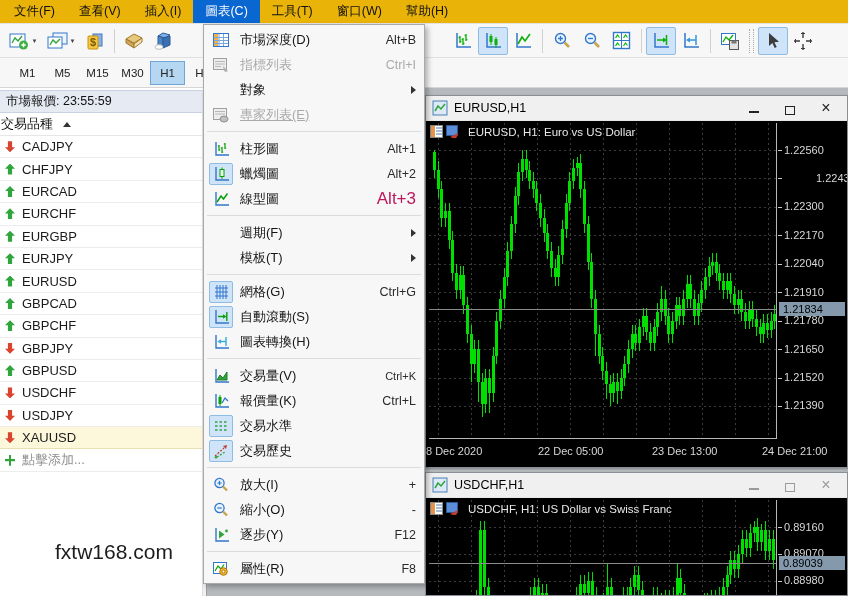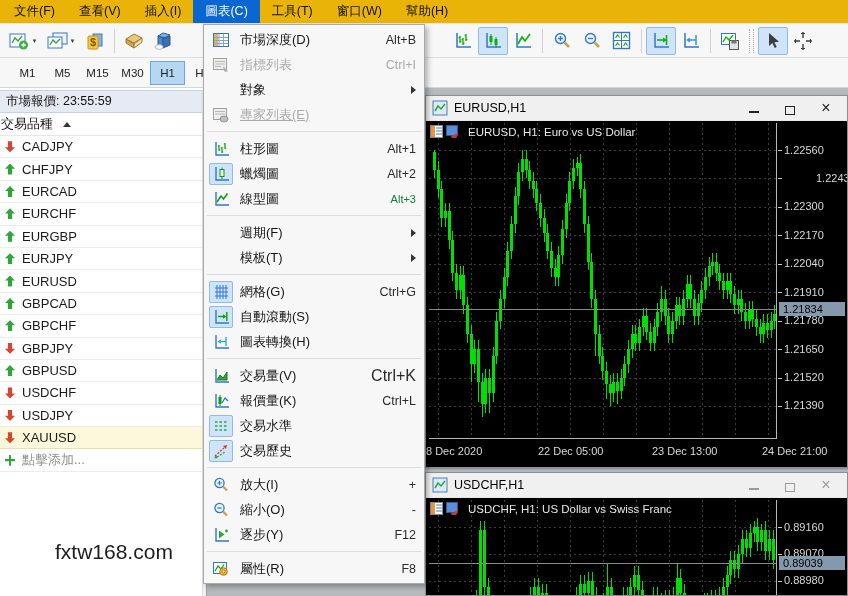--- a/index.html
+++ b/index.html
@@ -877,21 +877,21 @@
         <span style="margin-left: auto; font-size: 12.5px; color: rgb(42, 42, 42);">Alt+2</span>
       </div>
       <div style="height: 25px; display: flex; align-items: center; padding: 0px 8px 0px 5px; font-size: 13px; color: rgb(21, 21, 21);">
         <span style="width: 24px; height: 22px; display: flex; align-items: center; justify-content: center; margin-right: 7px; border-radius: 2px;">
           <svg width="18" height="18">
             <path d="M4 2v13h13" fill="none" stroke="#3377cc" stroke-width="1.4"></path>
             <polyline points="5,12 9,6 11.5,9 15.5,3.5" fill="none" stroke="#08a008" stroke-width="1.5"></polyline>
           </svg>
         </span>
         <span>線型圖</span>
-        <span style="margin-left: auto; font-size: 11px; color: #15803d;">Alt+3</span>
+        <span style="margin-left: auto; font-size: 17px; color: #be185d;">Alt+3</span>
       </div>
       <div style="height: 1px; background: rgb(220, 220, 220); margin: 4px 3px;"></div>
       <div style="height: 25px; display: flex; align-items: center; padding: 0px 8px 0px 5px; font-size: 13px; color: rgb(21, 21, 21);">
         <span style="width: 24px; height: 22px; display: flex; align-items: center; justify-content: center; margin-right: 7px; border-radius: 2px;"></span>
         <span>週期(F)</span>
         <span style="margin-left: auto; font-size: 12.5px; color: rgb(42, 42, 42);"><span style="display:inline-block;width:0;height:0;border-top:4.5px solid transparent;border-bottom:4.5px solid transparent;border-left:5.5px solid #333"></span></span>
       </div>
       <div style="height: 25px; display: flex; align-items: center; padding: 0px 8px 0px 5px; font-size: 13px; color: rgb(21, 21, 21);">
         <span style="width: 24px; height: 22px; display: flex; align-items: center; justify-content: center; margin-right: 7px; border-radius: 2px;"></span>
         <span>模板(T)</span>
@@ -933,21 +933,21 @@
       </div>
       <div style="height: 1px; background: rgb(220, 220, 220); margin: 4px 3px;"></div>
       <div style="height: 25px; display: flex; align-items: center; padding: 0px 8px 0px 5px; font-size: 13px; color: rgb(21, 21, 21);">
         <span style="width: 24px; height: 22px; display: flex; align-items: center; justify-content: center; margin-right: 7px; border-radius: 2px;">
           <svg width="18" height="18">
             <path d="M4 2v13h13" fill="none" stroke="#3377cc" stroke-width="1.4"></path>
             <path d="M5 13l3-5 3 3 4-6v8H5z" fill="#2fa53c" stroke="#1d7a28"></path>
           </svg>
         </span>
         <span>交易量(V)</span>
-        <span style="margin-left: auto; font-size: 16px; color: rgb(42, 42, 42);">Ctrl+K</span>
+        <span style="margin-left: auto; font-size: 11px; color: rgb(42, 42, 42);">Ctrl+K</span>
       </div>
       <div style="height: 25px; display: flex; align-items: center; padding: 0px 8px 0px 5px; font-size: 13px; color: rgb(21, 21, 21);">
         <span style="width: 24px; height: 22px; display: flex; align-items: center; justify-content: center; margin-right: 7px; border-radius: 2px;">
           <svg width="18" height="18">
             <path d="M4 2v13h13" fill="none" stroke="#3377cc" stroke-width="1.4"></path>
             <rect x="6.5" y="5" width="3" height="7" fill="#08a008"></rect>
             <path d="M8 3v11" stroke="#08a008"></path>
             <polyline points="10,11 13,6 16,9" fill="none" stroke="#3377cc" stroke-width="1.3"></polyline>
           </svg>
         </span>

